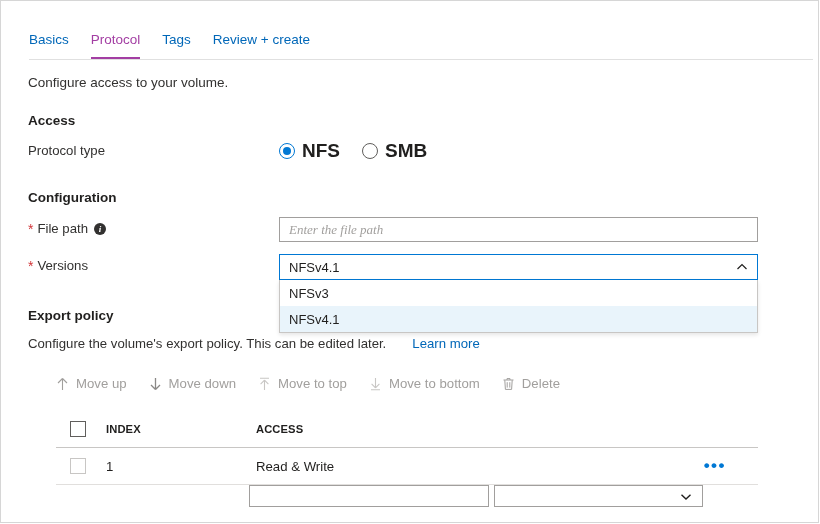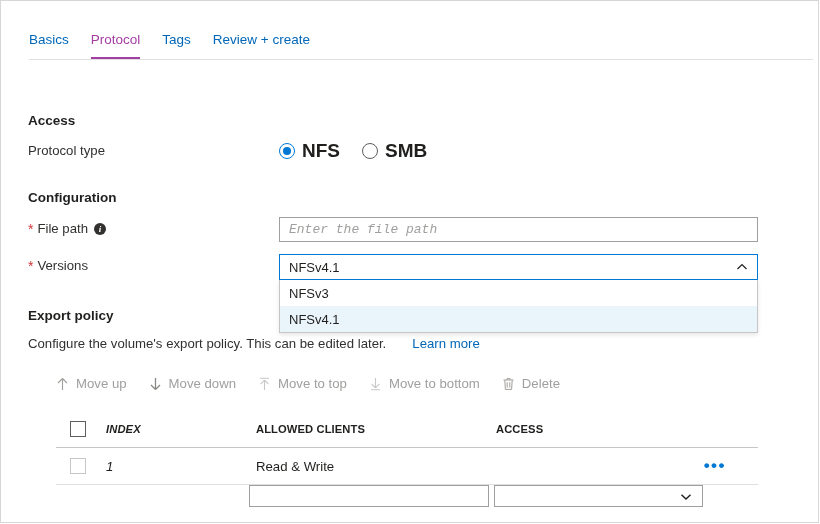--- a/index.html
+++ b/index.html
@@ -147,21 +147,21 @@
     color: #201f1e;
     font-weight: bold;
   }
 
   
   .text-input {
     position: absolute;
     box-sizing: border-box;
     border: 1px solid #a19f9d;
     background: #fff;
-    font-family: Liberation Mono, monospace;
+    font-family: Liberation Serif, serif;
     font-size: 13px;
     color: #0369a1;
     padding: 8px 9px;
     outline: none;
   }
   .text-input::placeholder {
     color: #a19f9d;
     font-style: italic;
   }
   #file-path {
@@ -270,21 +270,21 @@
     width: 16px; height: 16px;
     box-sizing: border-box;
     border: 1px solid #c8c6c4;
     background: #fff;
     margin-left: 14px;
     margin-right: 0;
     flex: none;
     cursor: pointer;
   }
   .tbl-head .cb { border-color: #605e5c; }
-  .col-index  { width: 150px; margin-left: 20px; flex: none; font-style: italic; }
+  .col-index  { width: 150px; margin-left: 20px; flex: none; }
   .col-clients{ width: 240px; flex: none; }
   .col-access { width: 200px; flex: none; }
   .th {
     font-size: 11.2px;
     font-weight: bold;
     color: #201f1e;
     letter-spacing: 0.1px;
   }
   .td {
     font-size: 13.2px;
@@ -343,20 +343,21 @@
   <div class="tabbar">
     <div class="tabs">
       <div class="tab">Basics</div>
       <div class="tab active">Protocol</div>
       <div class="tab">Tags</div>
       <div class="tab">Review + create</div>
     </div>
     <div class="tab-divider"></div>
   </div>
 
+  <div class="intro">Configure access to your volume.</div>
 
   <div class="section-head" style="top:111px;">Access</div>
   <div class="field-label" style="top:141px;">
     <span>Protocol type</span>
   </div>
 
   <div class="radio-group">
     <div class="radio-opt">
       <span class="radio checked"></span>
       <span class="radio-label">NFS</span>
@@ -441,21 +442,20 @@
           </svg>
       </span>
       <span>Delete</span>
     </div>
   </div>
 
   <div class="tbl">
     <div class="tbl-row tbl-head">
       <span class="cb"></span>
       <span class="col-index th">INDEX</span>
-      <span class="col-clients th">ALLOWED CLIENTS</span>
       <span class="col-access th">ACCESS</span>
     </div>
     <div class="tbl-row">
       <span class="cb"></span>
       <span class="col-index td">1</span>
       <span class="col-access td">Read &amp; Write</span>
       <span class="ellipsis">•••</span>
     </div>
   </div>
 

